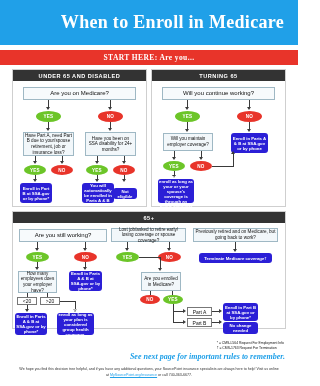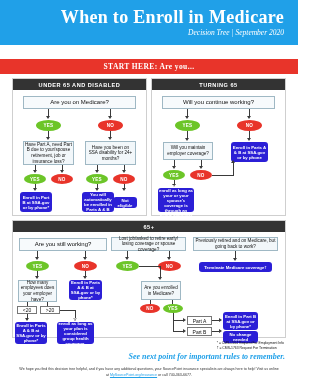--- a/index.html
+++ b/index.html
@@ -25,21 +25,21 @@
   }
   .h-sub {
     color:#fff; font-family:"Liberation Serif", serif; font-style:italic;
     font-size:7.5px; line-height:10px; margin-top:1px;
   }
 
   
   .startbar {
     background:#E8342A; color:#fff; text-align:center;
     font-family:"Liberation Serif", serif; font-weight:bold;
-    font-size:7.5px; letter-spacing:.4px; padding:3px 0; margin:14px 0 4px 0;
+    font-size:7.5px; letter-spacing:.4px; padding:3px 0; margin:5px 0 4px 0;
   }
 
   
   .cols { display:flex; gap:4px; padding:0 12px; }
   .panel {
     border:1px solid #cfcfcf; background:#fff; flex:1; position:relative;
   }
   .panel-hd {
     background:#333333; color:#fff; text-align:center;
     font-size:5.6px; font-weight:bold; letter-spacing:.5px; padding:2.5px 0;
@@ -103,21 +103,20 @@
   .disclaimer a { color:#20A0E8; text-decoration:underline; }
 </style>
 </head>
 <body>
 
 <div class="page">
 
   <div class="header">
     <div class="header-text">
       <div class="h-title">When to Enroll in Medicare</div>
-      <div class="h-sub">Decision Tree | September 2020</div>
     </div>
   </div>
 
   <div class="startbar">START HERE: Are you...</div>
 
   <div class="cols">
 
     <div class="panel">
       <div class="panel-hd">UNDER 65 AND DISABLED</div>
       <div class="panel-body">
@@ -281,18 +280,18 @@
       <div class="arrow v" style="left:222px;top:19px;height:8px;"></div>
       <div class="ahead" style="left:220px;top:26px;"></div>
       <div class="result" style="left:186px;top:30px;width:73px;height:10px;">Terminate Medicare coverage†</div>
     </div>
   </div>
 
   <div class="legend">
     <div>* = CMS-L564 Request For Employment Info</div>
     <div>† = CMS-1763 Request For Termination</div>
   </div>
-  <div class="nextpage">See next point for important rules to remember.</div>
+  <div class="nextpage">See next page for important rules to remember.</div>
   <div class="disclaimer">
     <span>We hope you find this decision tree helpful, and if you have any additional questions, your SourcePoint insurance specialists are always here to help! Visit us online at </span><a href="#">MySourcePoint.org/insurance</a><span> or call 740-363-6677.</span>
   </div>
 
 </div>
 
 </body></html>

